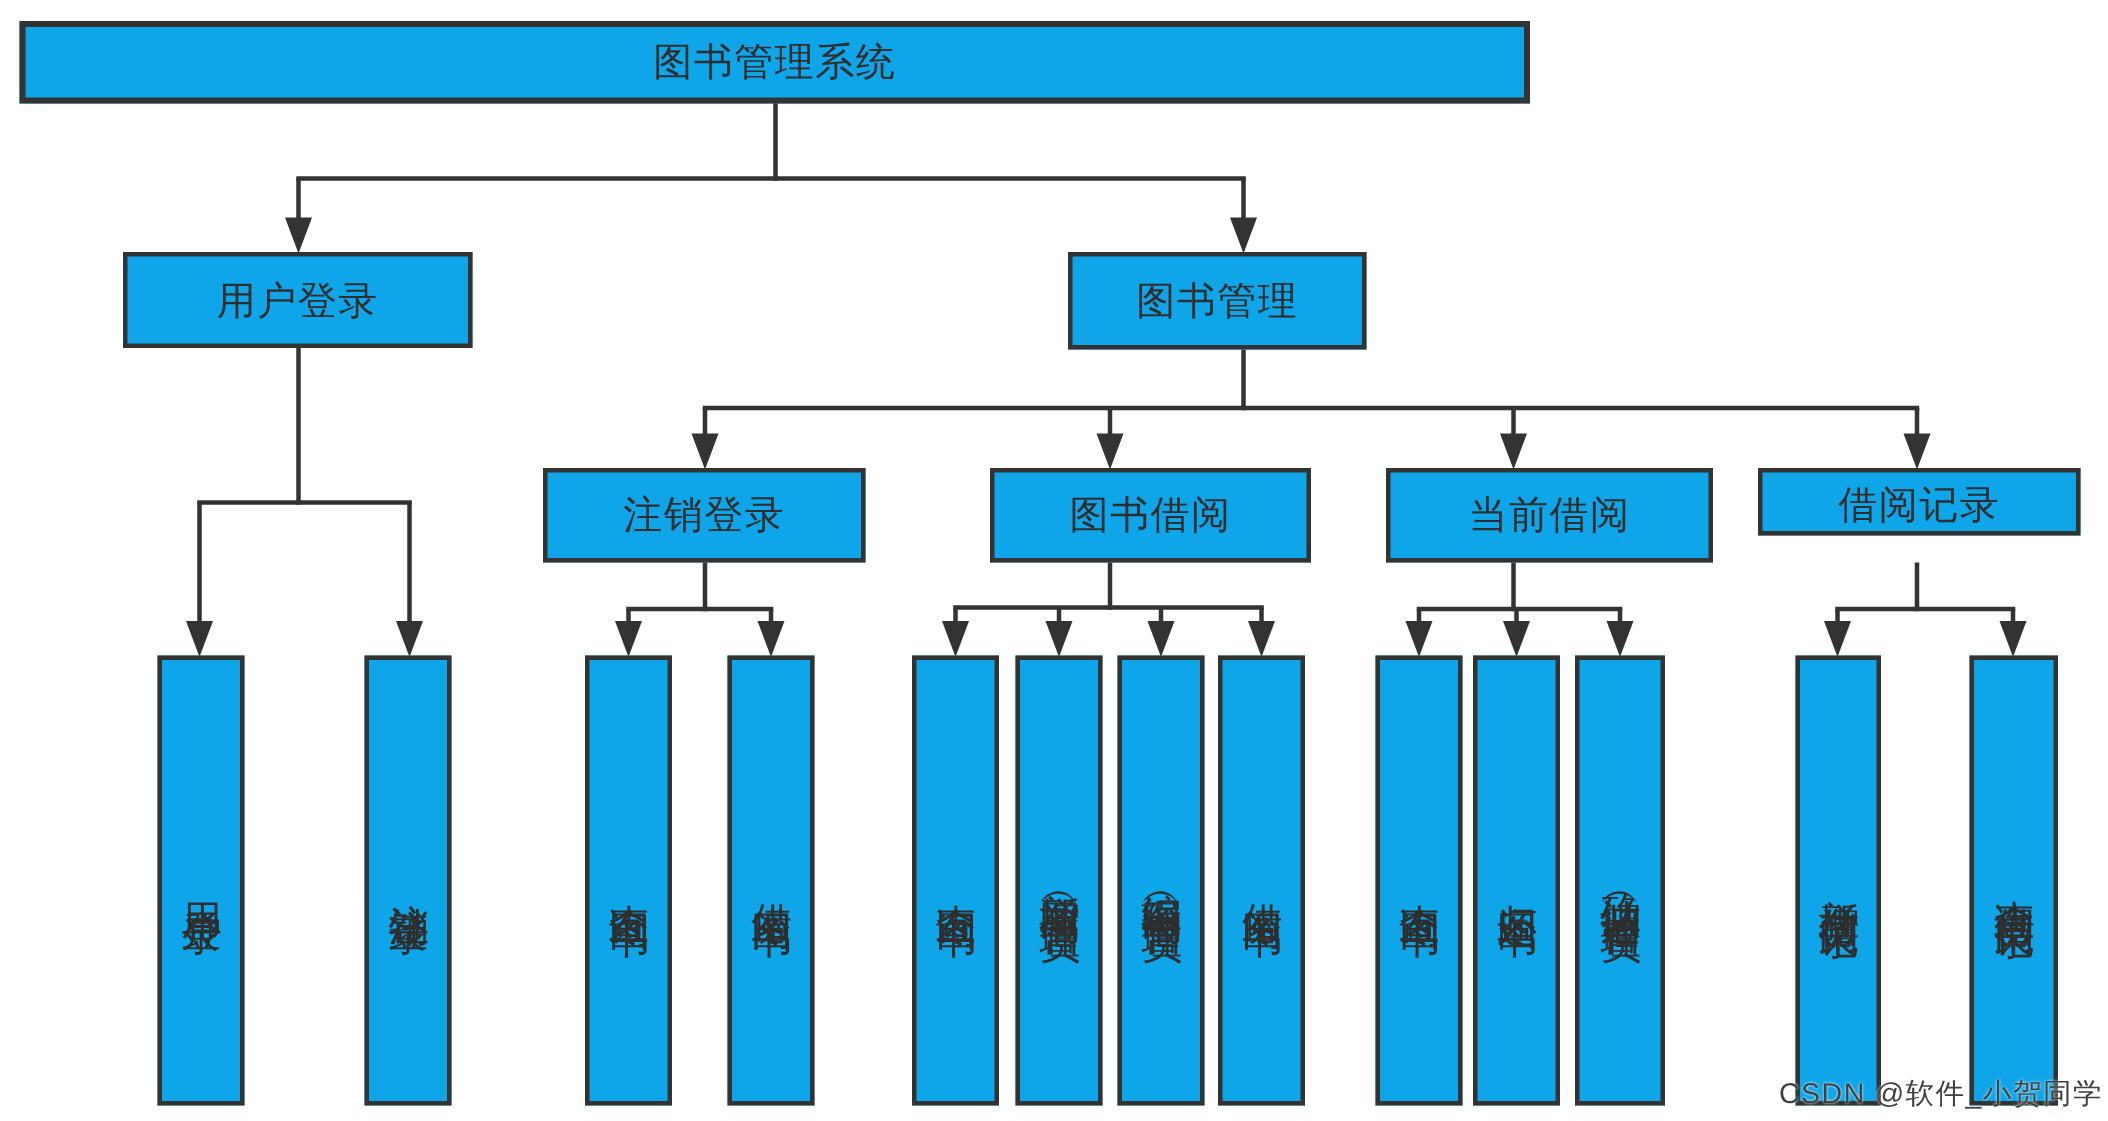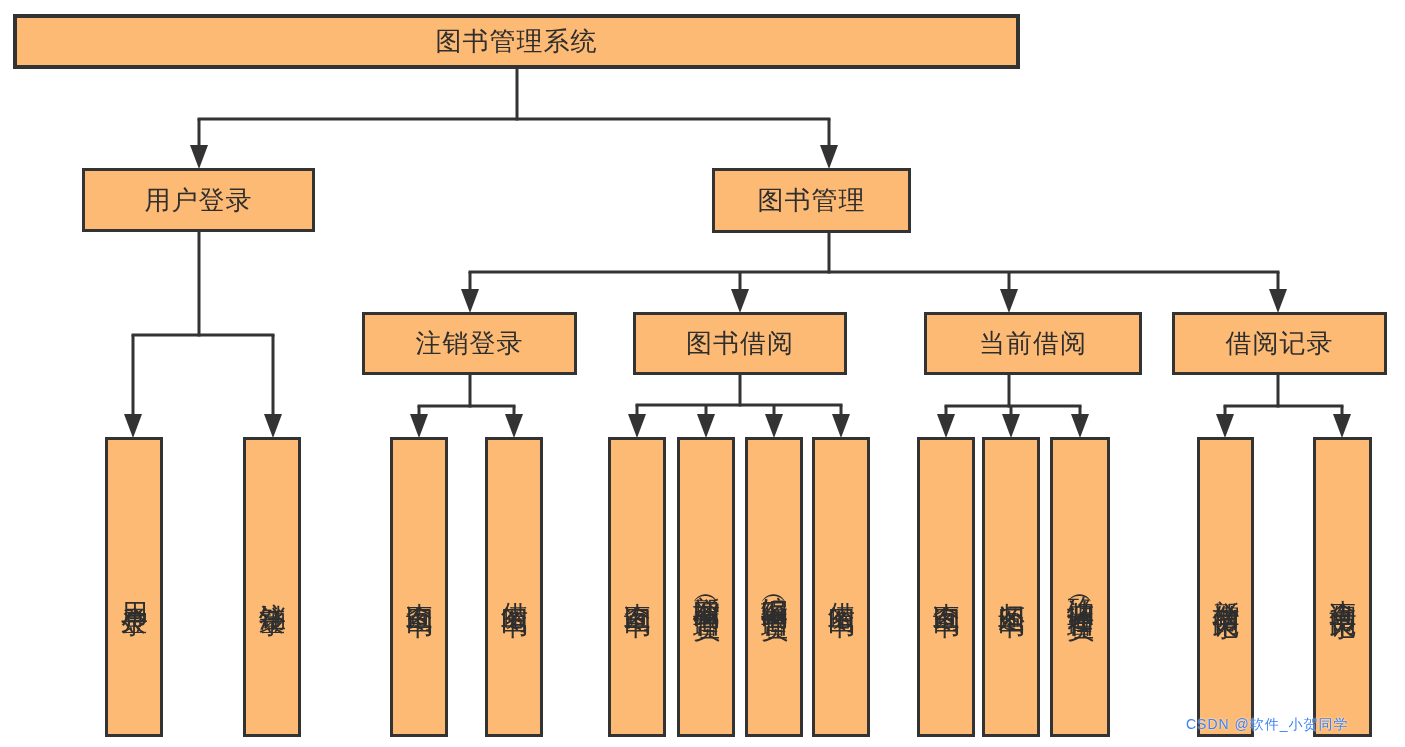--- a/index.html
+++ b/index.html
@@ -2,32 +2,32 @@
 <html><head>
 <meta charset="utf-8">
 <style>
   html,body{margin:0;padding:0;background:#fff;}
   #canvas{
     position:relative;width:1405px;height:747px;background:#ffffff;overflow:hidden;
     font-family:"Liberation Sans","DejaVu Sans",sans-serif;color:#2e2e2e;
   }
   #connectors{position:absolute;left:0;top:0;z-index:0;}
   .node{
-    position:absolute;background:#fdba74;border:3px solid #333333;box-sizing:border-box;
+    position:absolute;background:#0ea5e9;border:3px solid #333333;box-sizing:border-box;
     display:flex;align-items:center;justify-content:center;z-index:1;
   }
   .node-h{font-size:26px;letter-spacing:1px;}
   .node-root{border-width:4px;}
   .leaf{z-index:1;}
   .leaf .vtext{
     writing-mode:vertical-rl;text-orientation:mixed;
     font-size:27px;letter-spacing:3px;line-height:1.0;white-space:nowrap;
   }
   .watermark{
-    position:absolute;z-index:2;font-size:14px;color:#3b82f6;letter-spacing:1px;
+    position:absolute;z-index:2;font-size:19px;color:#404040;letter-spacing:1px;
     text-shadow:0 0 2px #ffffff;white-space:nowrap;
   }
 </style>
 </head>
 <body>
 
 <div id="canvas">
 
   <svg id="connectors" width="1405" height="747" viewBox="0 0 1405 747">
     <g stroke="#333333" stroke-width="3" fill="none">
@@ -102,27 +102,27 @@
   <div class="node node-h" style="left:82px;top:168px;width:233px;height:64px;">
     <span>用户登录</span>
   </div>
   <div class="node node-h" style="left:712px;top:168px;width:199px;height:65px;">
     <span>图书管理</span>
   </div>
 
   <div class="node node-h" style="left:362px;top:312px;width:215px;height:63px;">
     <span>注销登录</span>
   </div>
-  <div class="node node-h" style="left:633px;top:312px;width:214px;height:63px;">
+  <div class="node node-h" style="left:660px;top:312px;width:214px;height:63px;">
     <span>图书借阅</span>
   </div>
   <div class="node node-h" style="left:900px;top:312px;width:218px;height:63px;margin-left:24px;">
     <span>当前借阅</span>
   </div>
-  <div class="node node-h" style="left:1172px;top:312px;width:215px;height:63px;">
+  <div class="node node-h" style="left:1172px;top:312px;width:215px;height:45px;align-items:flex-end;">
     <span>借阅记录</span>
   </div>
 
   <div class="node leaf" style="left:105px;top:437px;width:58px;height:300px;">
     <span class="vtext">用户登录</span>
   </div>
   <div class="node leaf" style="left:243px;top:437px;width:58px;height:300px;">
     <span class="vtext">注销登录</span>
   </div>
 

